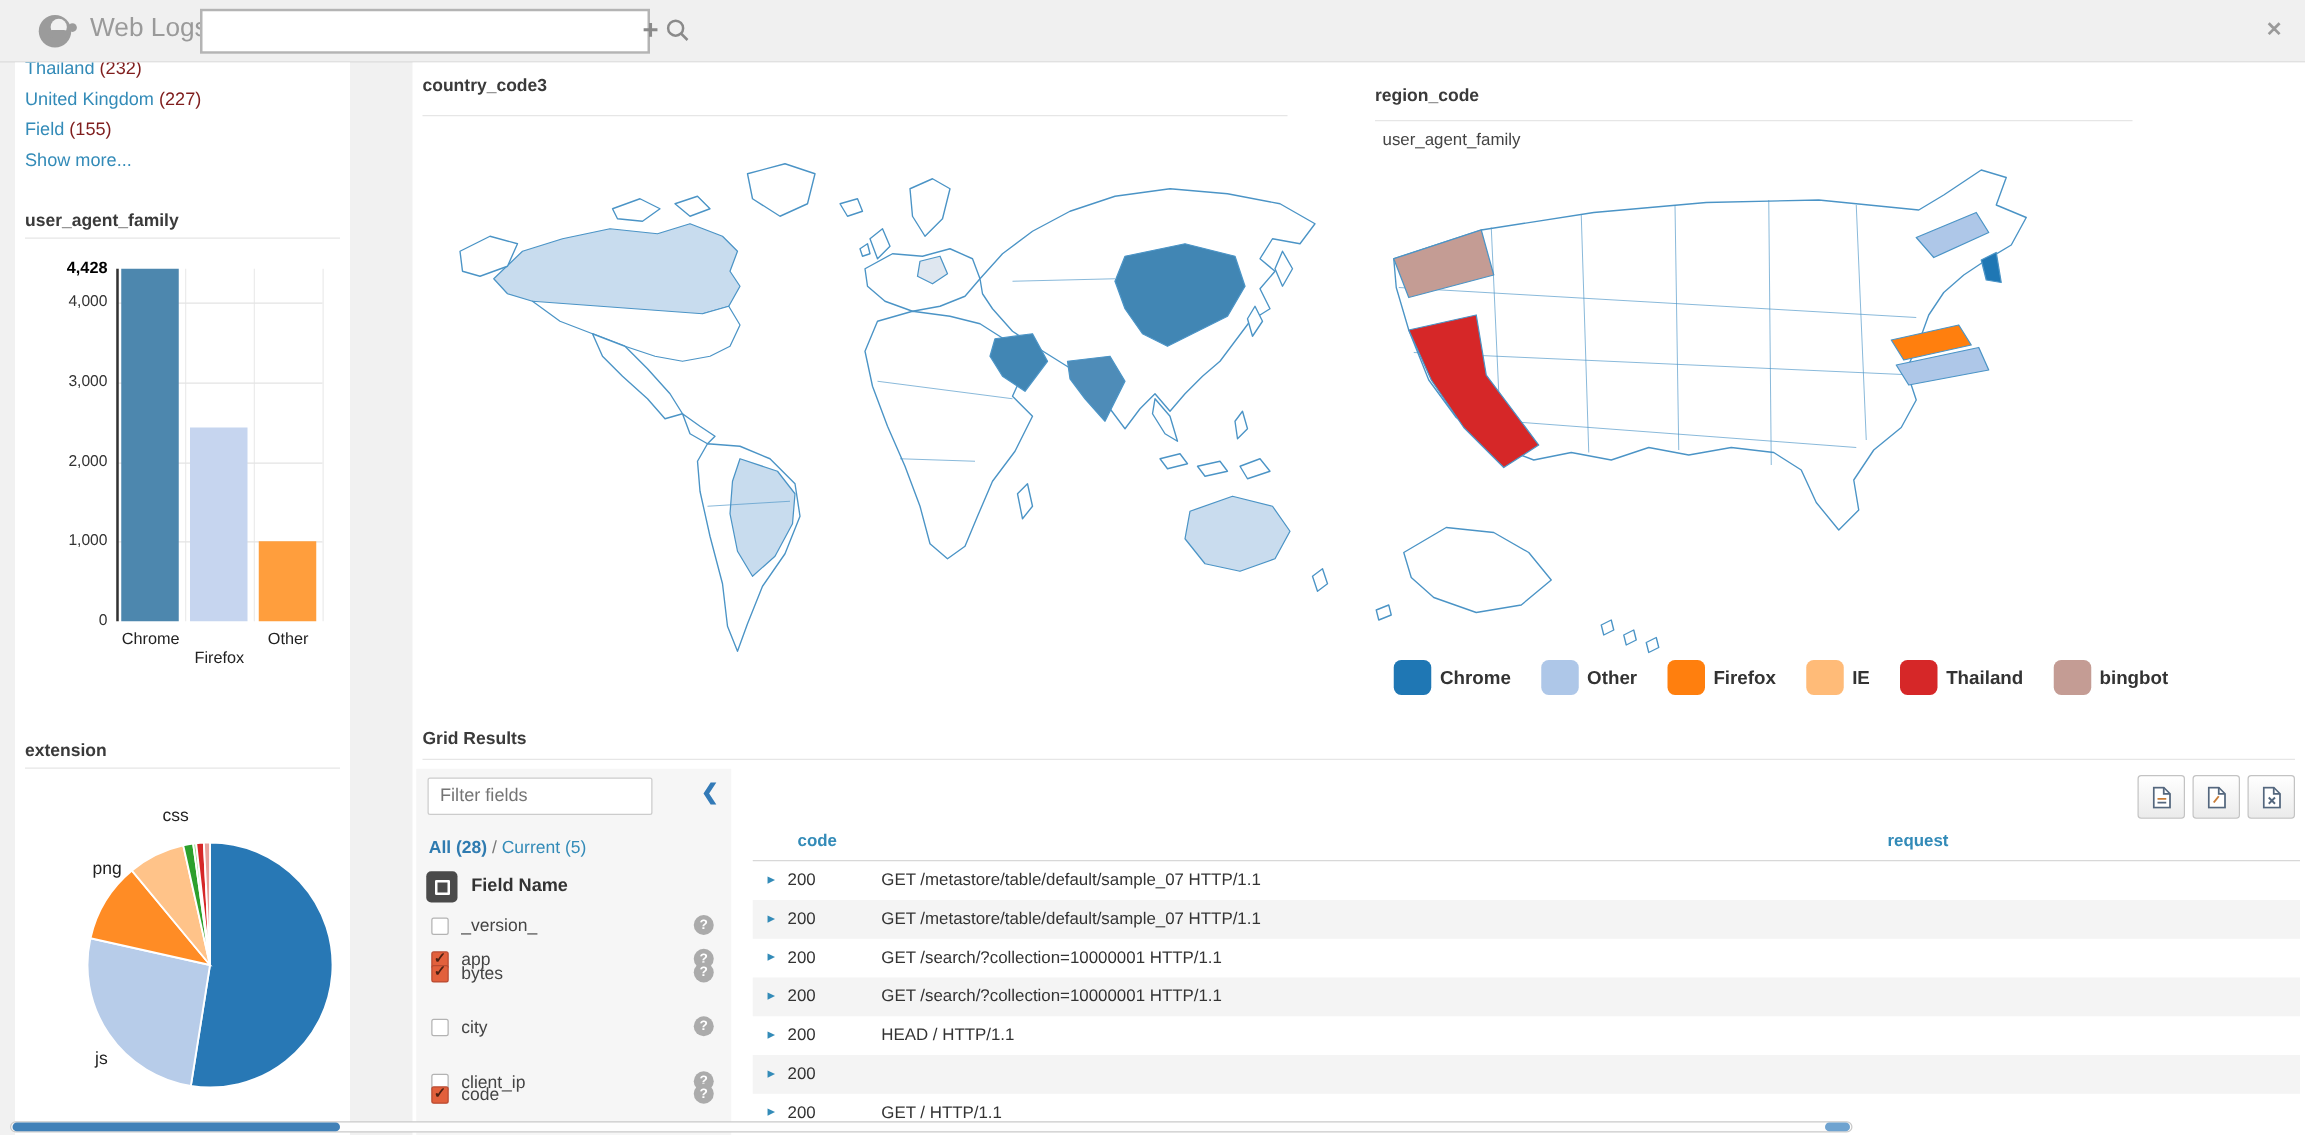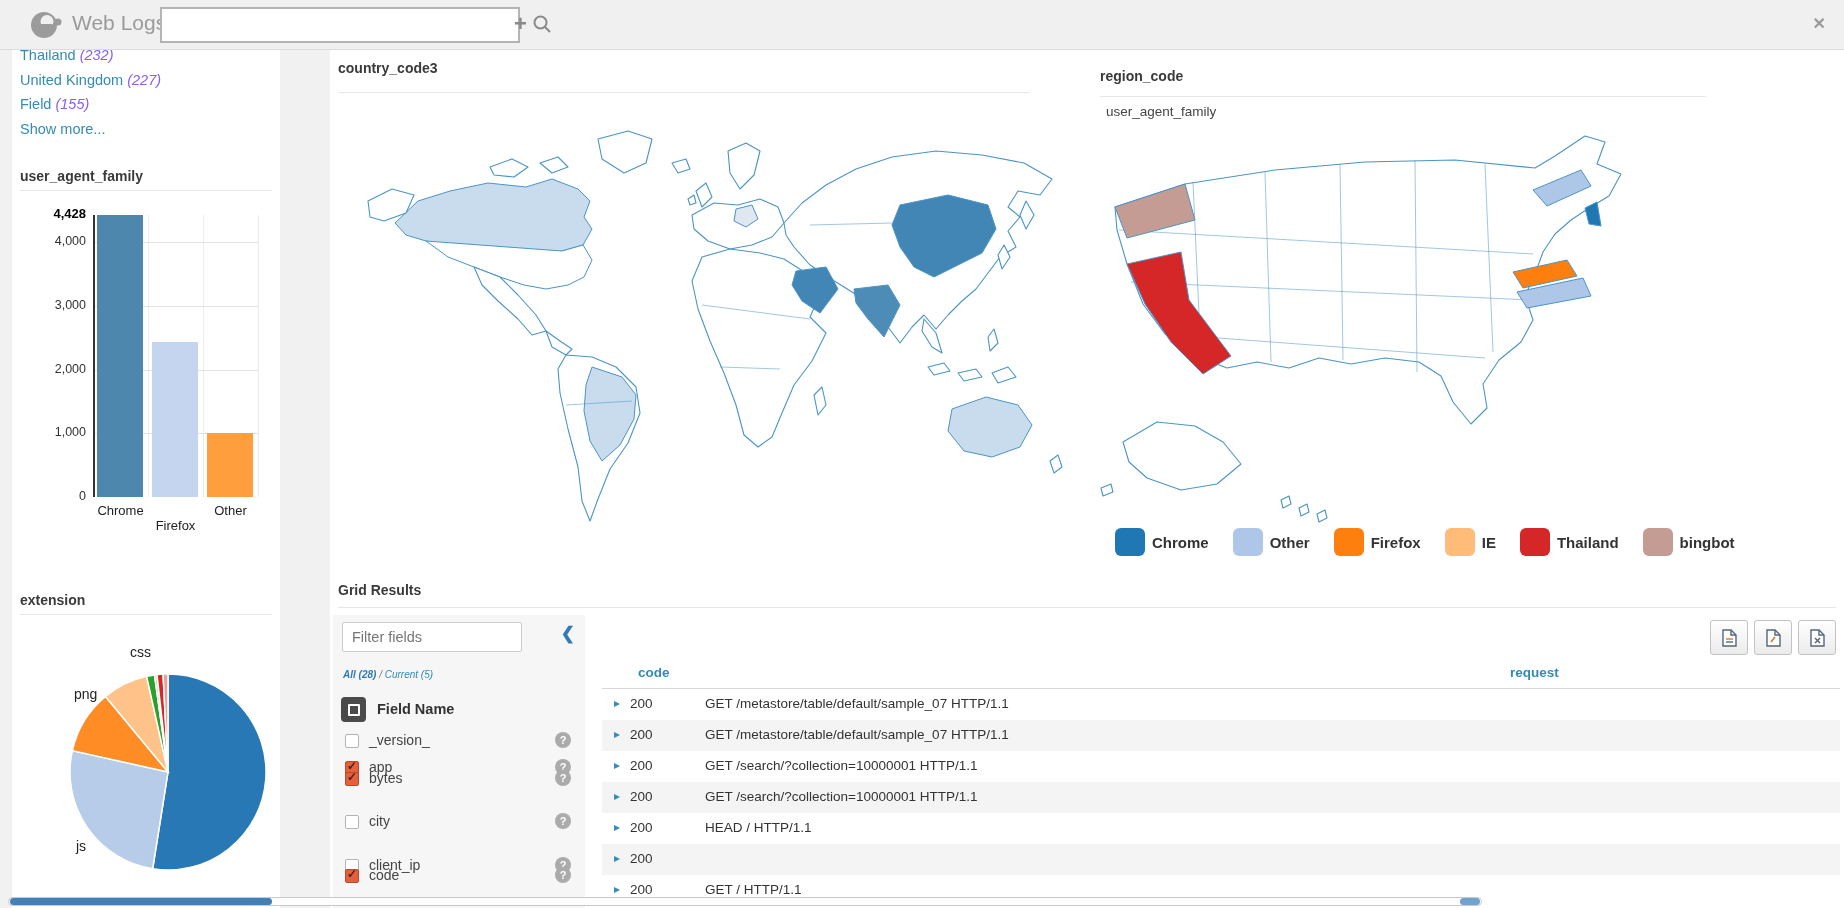--- a/index.html
+++ b/index.html
@@ -15,21 +15,21 @@
   .close-icon{position:absolute;right:18px;top:14px;font-size:16px;font-weight:bold;color:#9a9a9a;cursor:pointer;}
 
   
   .sidebar{position:absolute;left:12px;top:50px;width:268px;height:858px;background:#fff;overflow:hidden;}
   .main{position:absolute;left:330px;top:50px;width:1514px;height:858px;background:#fff;overflow:hidden;}
 
   
   .facet-list{position:absolute;left:8px;top:-7px;width:250px;}
   .facet-item{height:24.5px;line-height:24.5px;font-size:14.5px;white-space:nowrap;}
   .facet-link{color:#338bb8;cursor:pointer;}
-  .facet-count{color:#8b5cf6;font-style:italic;}
+  .facet-count{color:#7f1d1d;}
   .show-more{color:#338bb8;font-size:14.5px;height:24px;line-height:24px;cursor:pointer;}
 
   .side-heading{position:absolute;left:8px;font-size:14px;font-weight:bold;color:#3a3a3a;}
   .side-hr{position:absolute;left:8px;width:252px;border-top:1px solid #e6e6e6;}
 
   
   #bar-chart{position:absolute;left:0;top:150px;width:268px;height:340px;}
   #bar-chart .ytick{position:absolute;left:0;width:74px;text-align:right;font-size:12.5px;color:#333;}
   #bar-chart .ymax{font-weight:bold;color:#000;font-size:13px;}
   #bar-chart .hgrid{position:absolute;height:1px;background:#e3e3e3;}
@@ -57,21 +57,21 @@
   .legend-swatch{width:30px;height:28px;border-radius:6px;margin-right:7px;}
   .legend-label{font-size:15px;font-weight:bold;color:#333;}
 
   
   .grid-title{position:absolute;left:8px;top:532px;font-size:14px;font-weight:bold;color:#3a3a3a;}
   .grid-hr{position:absolute;left:8px;top:557px;width:1498px;border-top:1px solid #e6e6e6;}
 
   .fields-panel{position:absolute;left:3px;top:565px;width:252px;height:293px;background:#f6f6f6;}
   .filter-input{position:absolute;left:9px;top:7px;width:160px;height:28px;border:1px solid #ccc;border-radius:2px;background:#fff;font-size:14.5px;padding:0 9px;color:#333;outline:none;}
   .collapse-chevron{position:absolute;right:10px;top:8px;color:#337ab7;font-size:17px;font-weight:bold;cursor:pointer;}
-  .fields-links{position:absolute;left:10px;top:54px;font-size:10px;font-style:italic;}
+  .fields-links{position:absolute;left:10px;top:54px;font-size:14px;}
   .all-link{color:#2f7bb0;font-weight:bold;cursor:pointer;}
   .sep{color:#777;}
   .current-link{color:#338bb8;cursor:pointer;}
   .fieldname-header{position:absolute;left:8px;top:82px;height:26px;}
   .selectall-box{position:absolute;left:0;top:0;width:25px;height:25px;background:#4a4a4a;border-radius:4px;cursor:pointer;}
   .selectall-box .inner{position:absolute;left:7px;top:7px;width:8px;height:8px;border:2px solid #fff;border-radius:1px;}
   .fieldname-label{position:absolute;left:36px;top:4px;font-size:14.5px;font-weight:bold;color:#333;white-space:nowrap;}
   .field-row{position:absolute;left:0;width:252px;height:27px;cursor:pointer;}
   .cb{position:absolute;left:12px;top:5px;width:14px;height:14px;border:1px solid #b3b3b3;background:#fff;border-radius:2px;box-sizing:border-box;}
   .cb.checked{background:#e2603c;border-color:#b94a30;}

